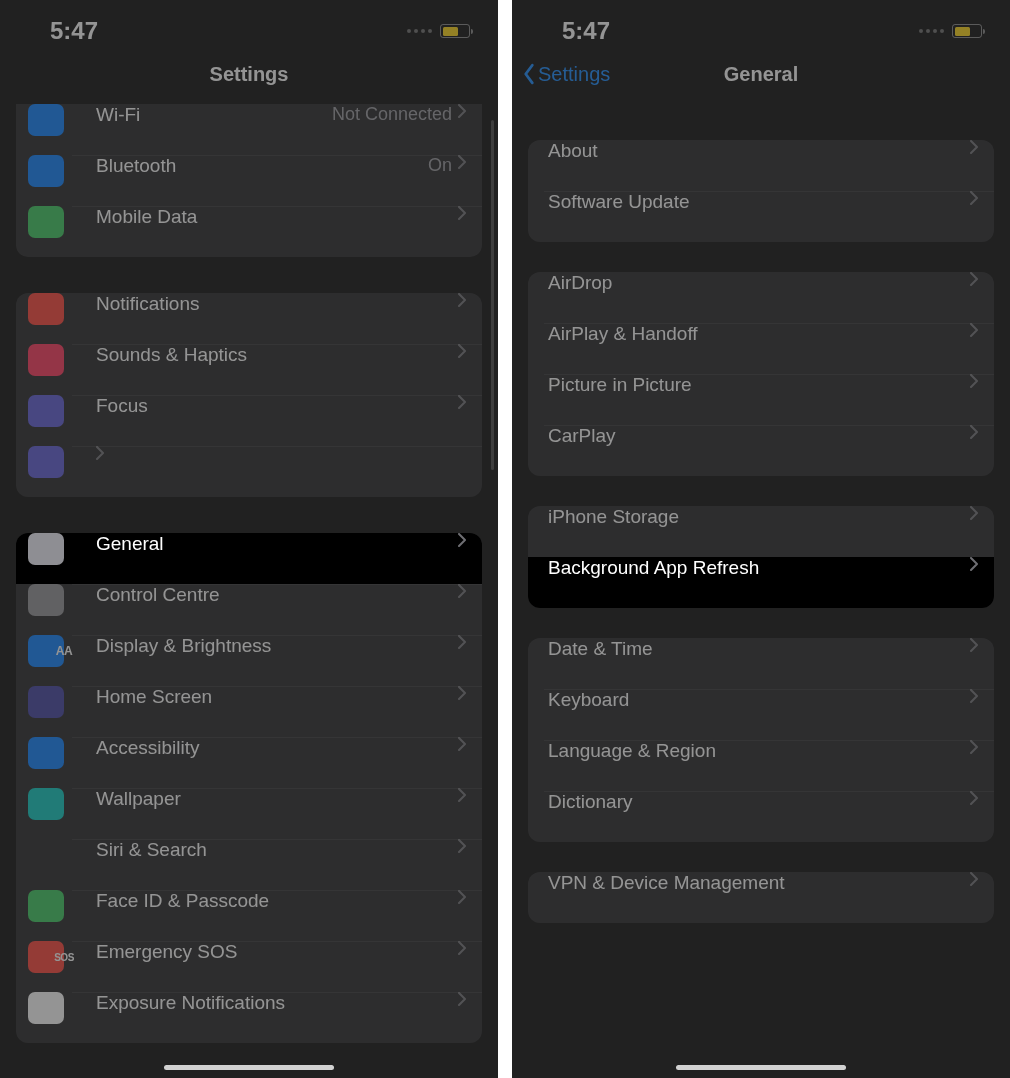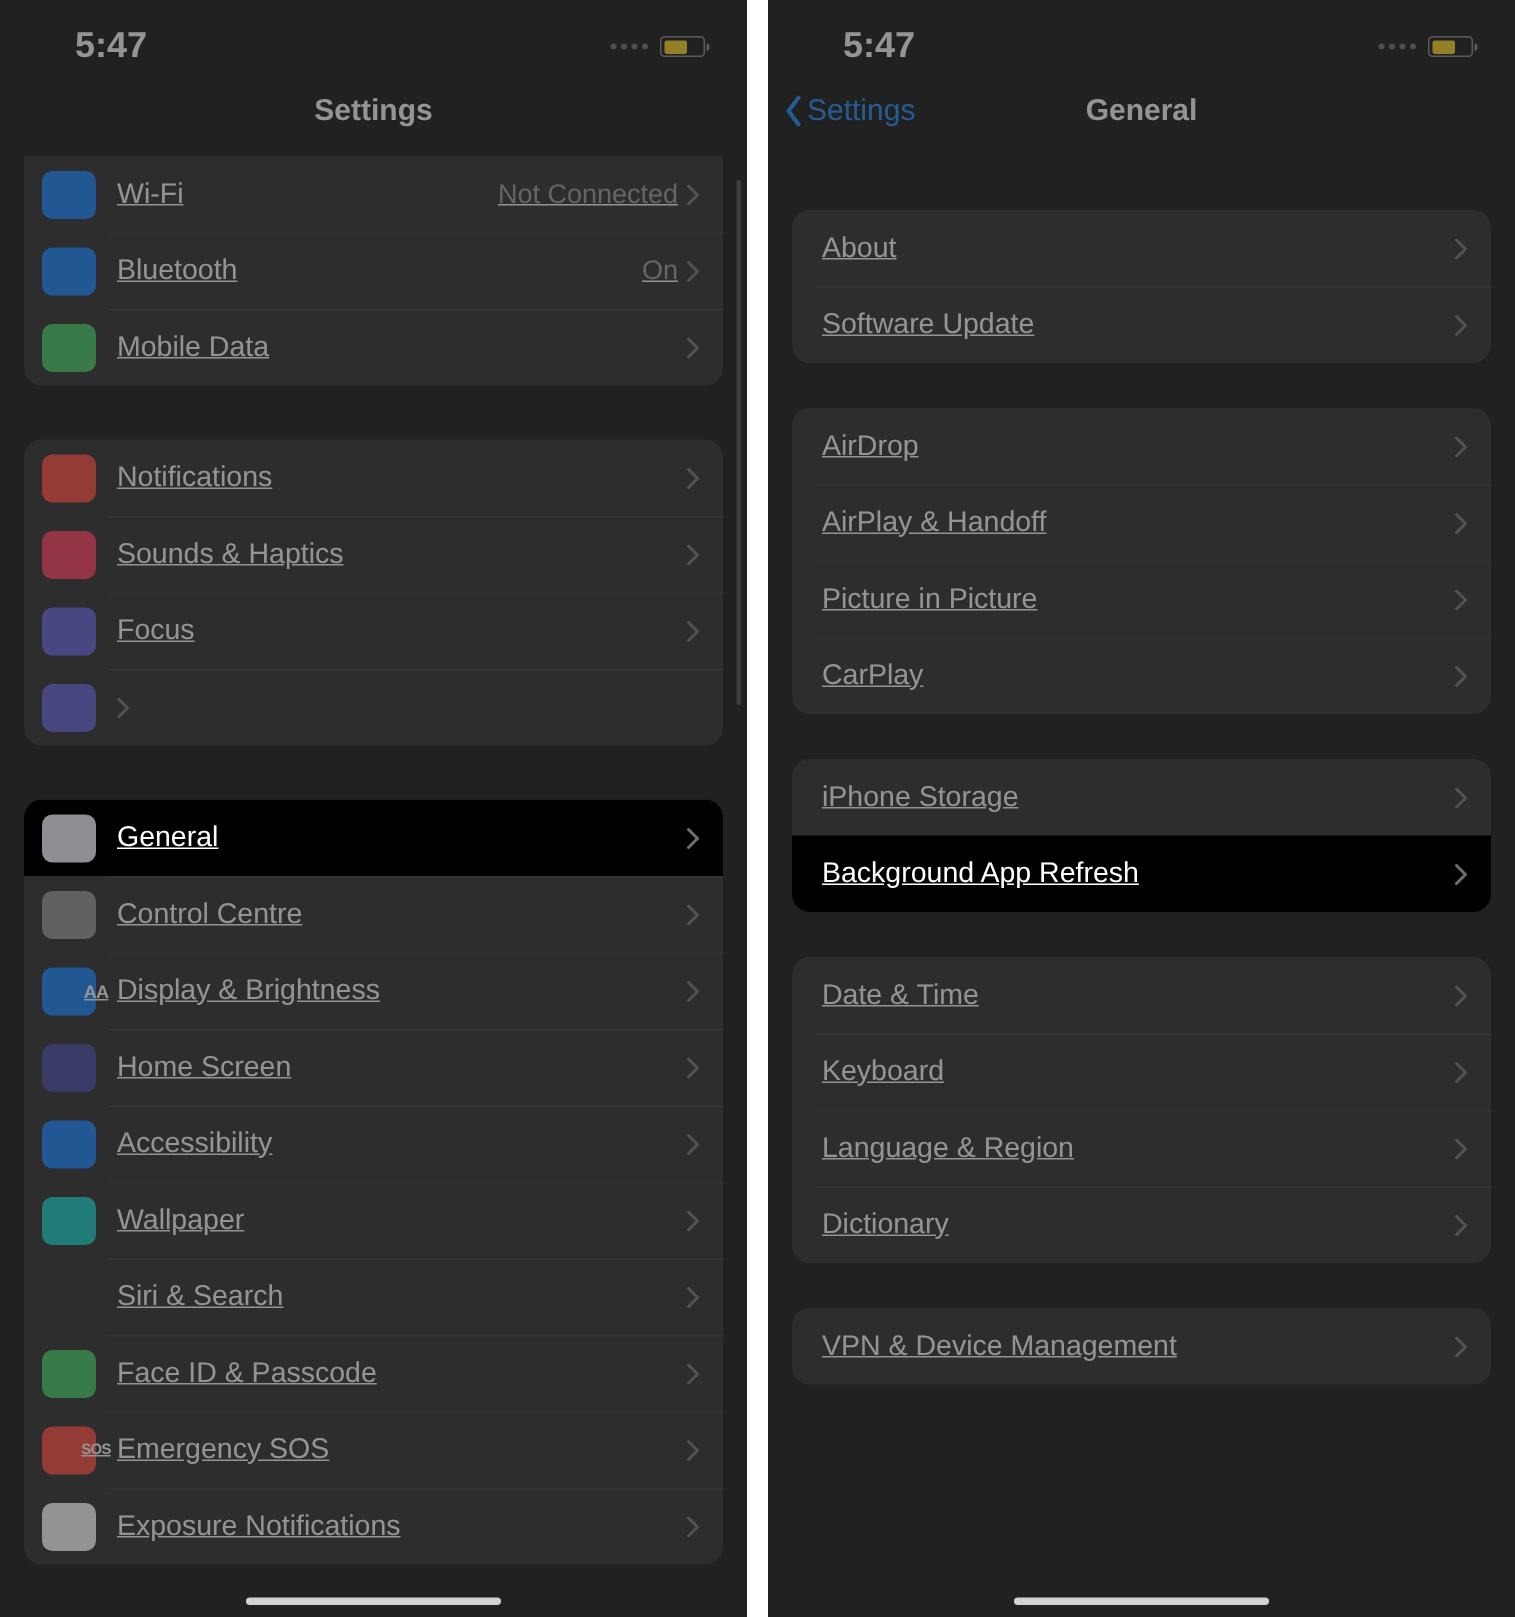--- a/index.html
+++ b/index.html
@@ -69,38 +69,37 @@
     background: #1c1c1e;
     border-radius: 12px;
     overflow: hidden;
     margin-top: 36px;
   }
   .group:first-child { margin-top: 0; }
   .group.spaced { margin-top: 36px; }
   .group.tight  { margin-top: 30px; }
   .group.flush-top { border-top-left-radius:0; border-top-right-radius:0; }
   .row {
-    display: flex; align-items: center;
+    display: flex; 
     min-height: 51px;
     padding: 0 16px 0 12px;
     cursor: pointer;
     position: relative;
     color: #fff;
-    text-decoration: underline;
   }
   .row + .row::before {
     content:''; position:absolute; top:0; left:56px; right:0; height:1px;
     background: rgba(255,255,255,0.08);
   }
   .row.no-icon + .row.no-icon::before { left: 16px; }
   .row.no-icon { padding-left: 20px; }
   .row .icon-box {
     width: 32px; height: 32px; border-radius: 7px; flex: 0 0 32px;
     display:flex; align-items:center; justify-content:center;
-    margin-right: 14px; font-size:15px; font-weight:600;padding-left:36px;
+    margin-right: 32px; font-size:15px; font-weight:600;padding-left:36px;
   }
   .row .label { flex: 1; font-size: 19px; color: #fff; }
   .row .value { font-size: 18px; color: #98989e; margin-right: 6px; }
   .row .chevron { color: #6e6e73; flex: 0 0 auto; }
   .row .chevron svg { width:8px; height:14px; display:block; }
   .row.highlight {
     background: #000;
     position: relative;
     z-index: 20;
     border-radius: 12px;

